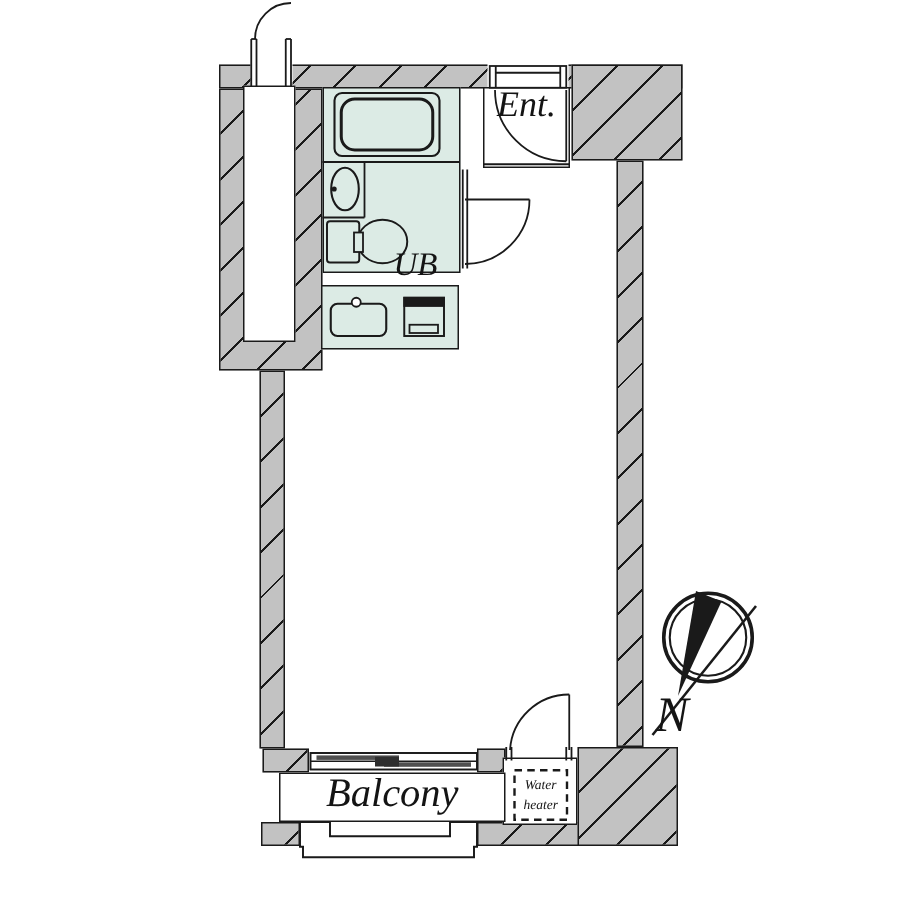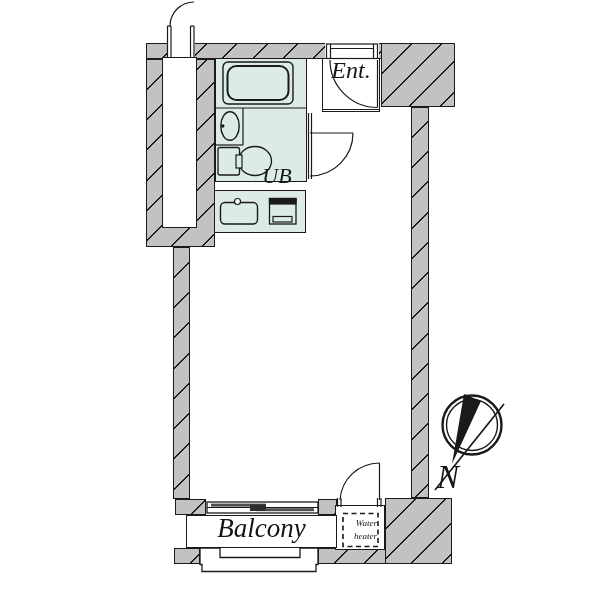--- a/index.html
+++ b/index.html
@@ -133,20 +133,20 @@
     </g>
   </svg>
 
 
   <div class="label" style="left:252px;top:115px;width:50px;font-size:22px;margin-top:48px;">UB</div>
 
   <div class="label" style="left:323px;top:57px;width:56px;font-size:24px;">Ent.</div>
 
   <div class="label" style="left:187px;top:513px;width:149px;font-size:27px;">Balcony</div>
 
-  <div class="label" style="left:344px;top:517px;width:33px;font-size:9px;line-height:13px;text-align:right;">
+  <div class="label" style="left:344px;top:517px;width:33px;font-size:9px;line-height:13px;">
     <div>Water</div>
     <div>heater</div>
   </div>
 
   <div class="label" style="left:429px;top:459px;width:38px;font-size:33px;">N</div>
 
 </div>
 
 </body></html>

